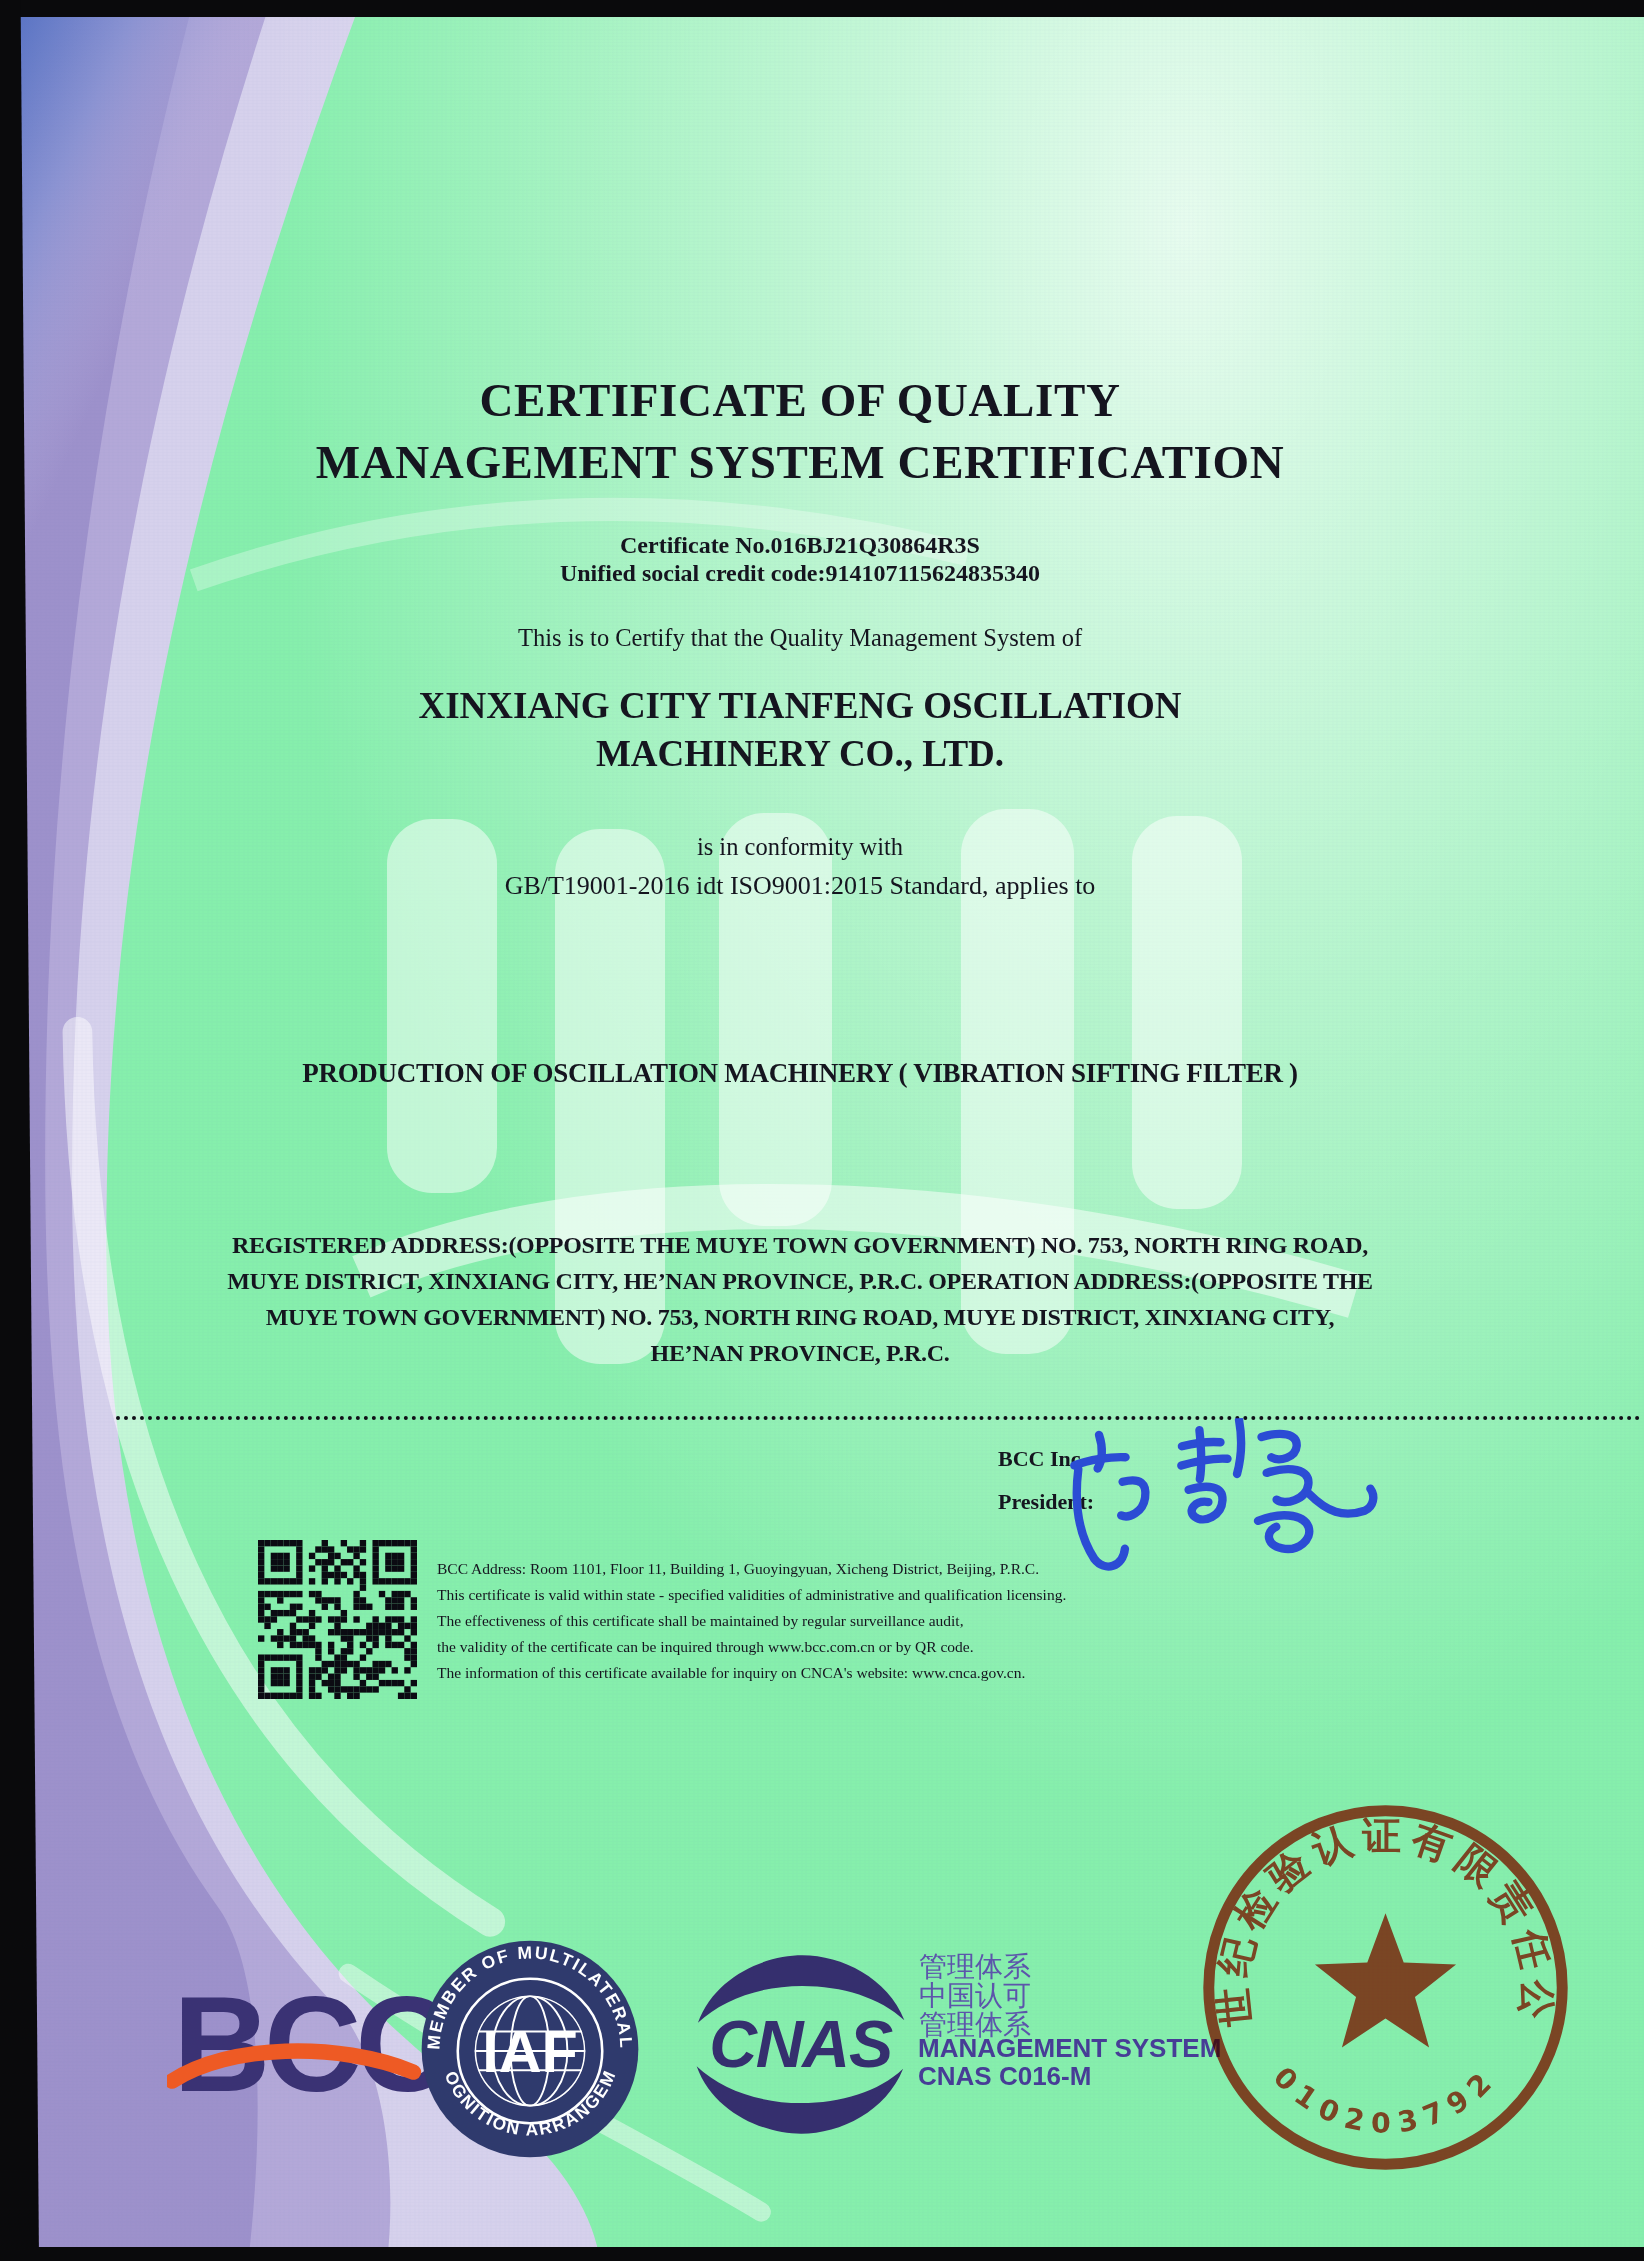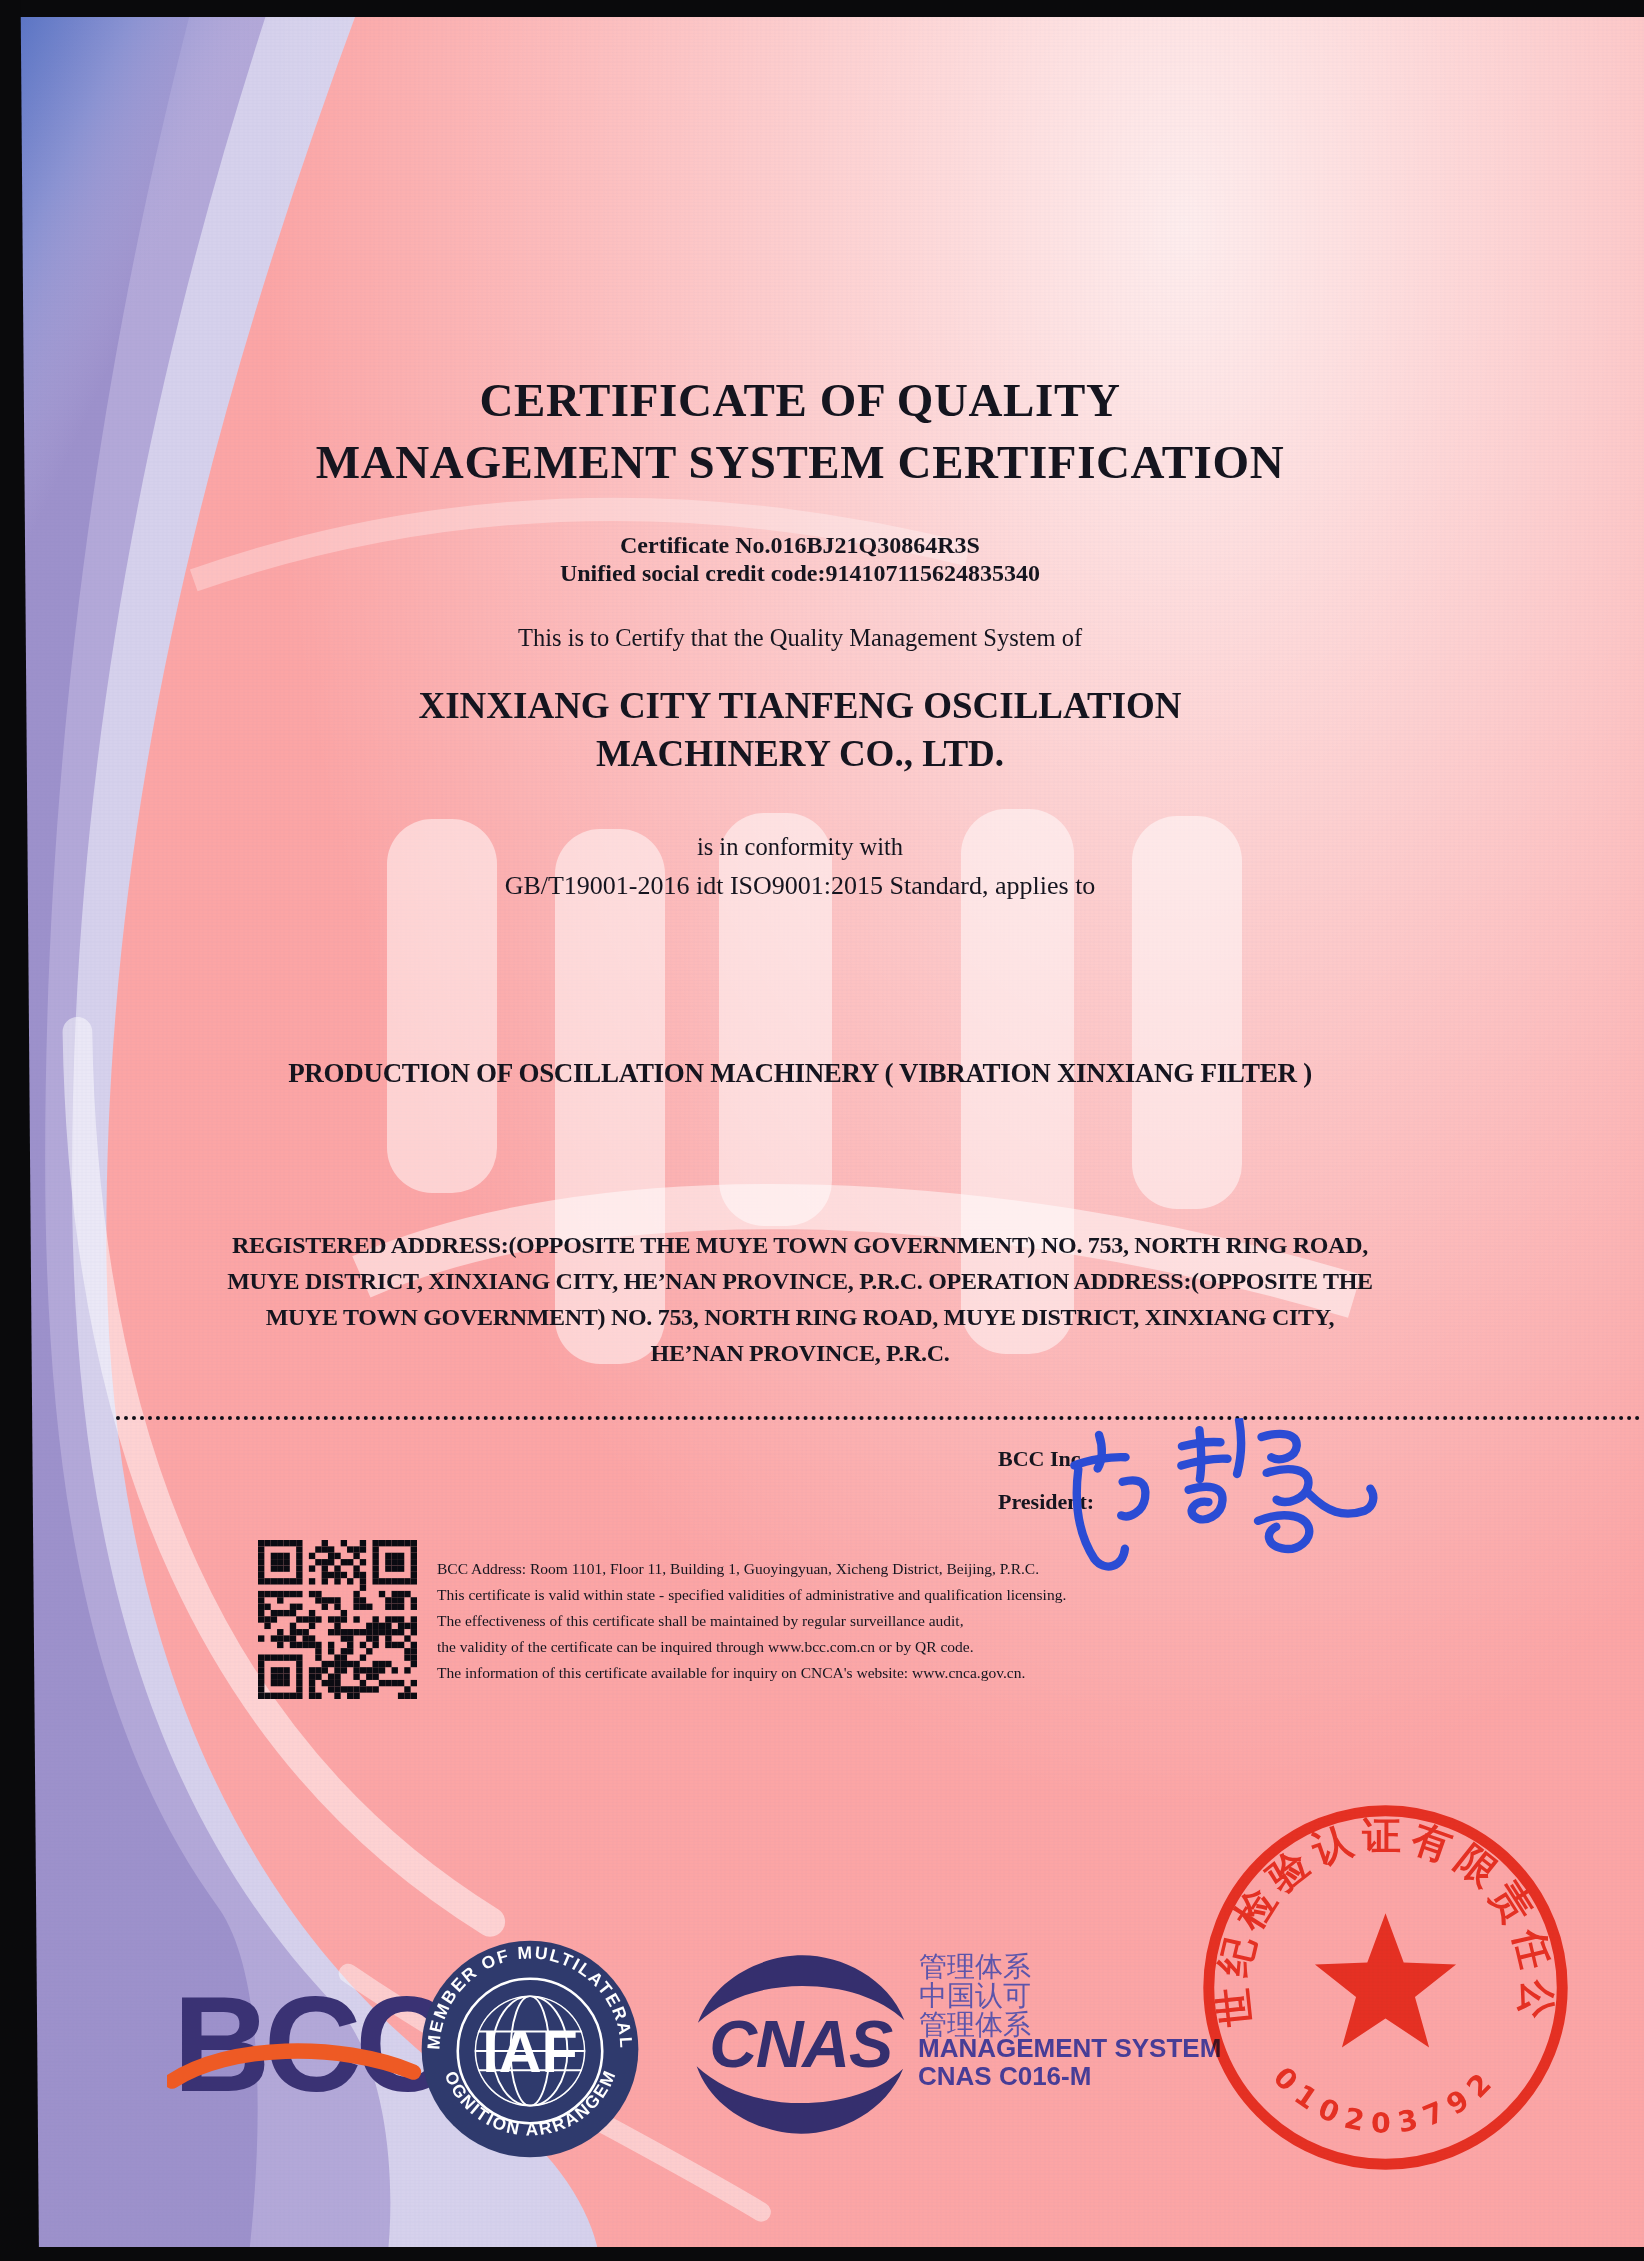--- a/index.html
+++ b/index.html
@@ -1,18 +1,18 @@
 <!DOCTYPE html>
 <html style="font-size:10.3px"><head>
 <meta charset="utf-8">
 <style>
   html,body{margin:0;padding:0;background:#555;}
   .page{
     position:relative;width:1645px;height:2261px;overflow:hidden;
-    background:#fca5a5;
+    background:#86efac;
     font-family:"Liberation Serif", serif;color:#15151f;
   }
   
   .edge{position:absolute;background:#0a0a0c;z-index:40;}
   .edge-top{left:0;top:0;width:1645px;height:17px;}
   .edge-bottom{left:0;bottom:0;width:1645px;height:14px;}
   .edge-left{left:0;top:0;width:45px;height:2261px;
     clip-path:polygon(0 0,20.6px 0,39px 100%,0 100%);}
   
   .bg-svg{position:absolute;left:0;top:0;z-index:0;}
@@ -112,21 +112,21 @@
 
     <div class="tblock company" style="top:682px;">
       <span class="company-inner">XINXIANG CITY TIANFENG OSCILLATION MACHINERY CO., LTD.</span>
     </div>
 
     <div class="tblock certify" style="top:624px;">This is to Certify that the Quality Management System of</div>
 
     <div class="tblock conformity" style="top:833px;">is in conformity with</div>
     <div class="tblock standard" style="top:871px;">GB/T19001-2016 idt ISO9001:2015 Standard, applies to</div>
 
-    <div class="tblock scope" style="top:1058px;">PRODUCTION OF OSCILLATION MACHINERY ( VIBRATION XINXIANG FILTER )</div>
+    <div class="tblock scope" style="top:1058px;">PRODUCTION OF OSCILLATION MACHINERY ( VIBRATION SIFTING FILTER )</div>
 
     <div class="tblock addresses" style="top:1227px;text-align:center;">
       <span class="addr-inner"><span>REGISTERED ADDRESS:(OPPOSITE THE MUYE TOWN GOVERNMENT) NO. 753, NORTH RING ROAD, MUYE DISTRICT, XINXIANG CITY, HE’NAN PROVINCE, P.R.C.</span> <span>OPERATION ADDRESS:(OPPOSITE THE MUYE TOWN GOVERNMENT) NO. 753, NORTH RING ROAD, MUYE DISTRICT, XINXIANG CITY, HE’NAN PROVINCE, P.R.C.</span></span>
     </div>
   </div>
 
   <div class="dotted-line"></div>
 
 
   <div class="issuer">

